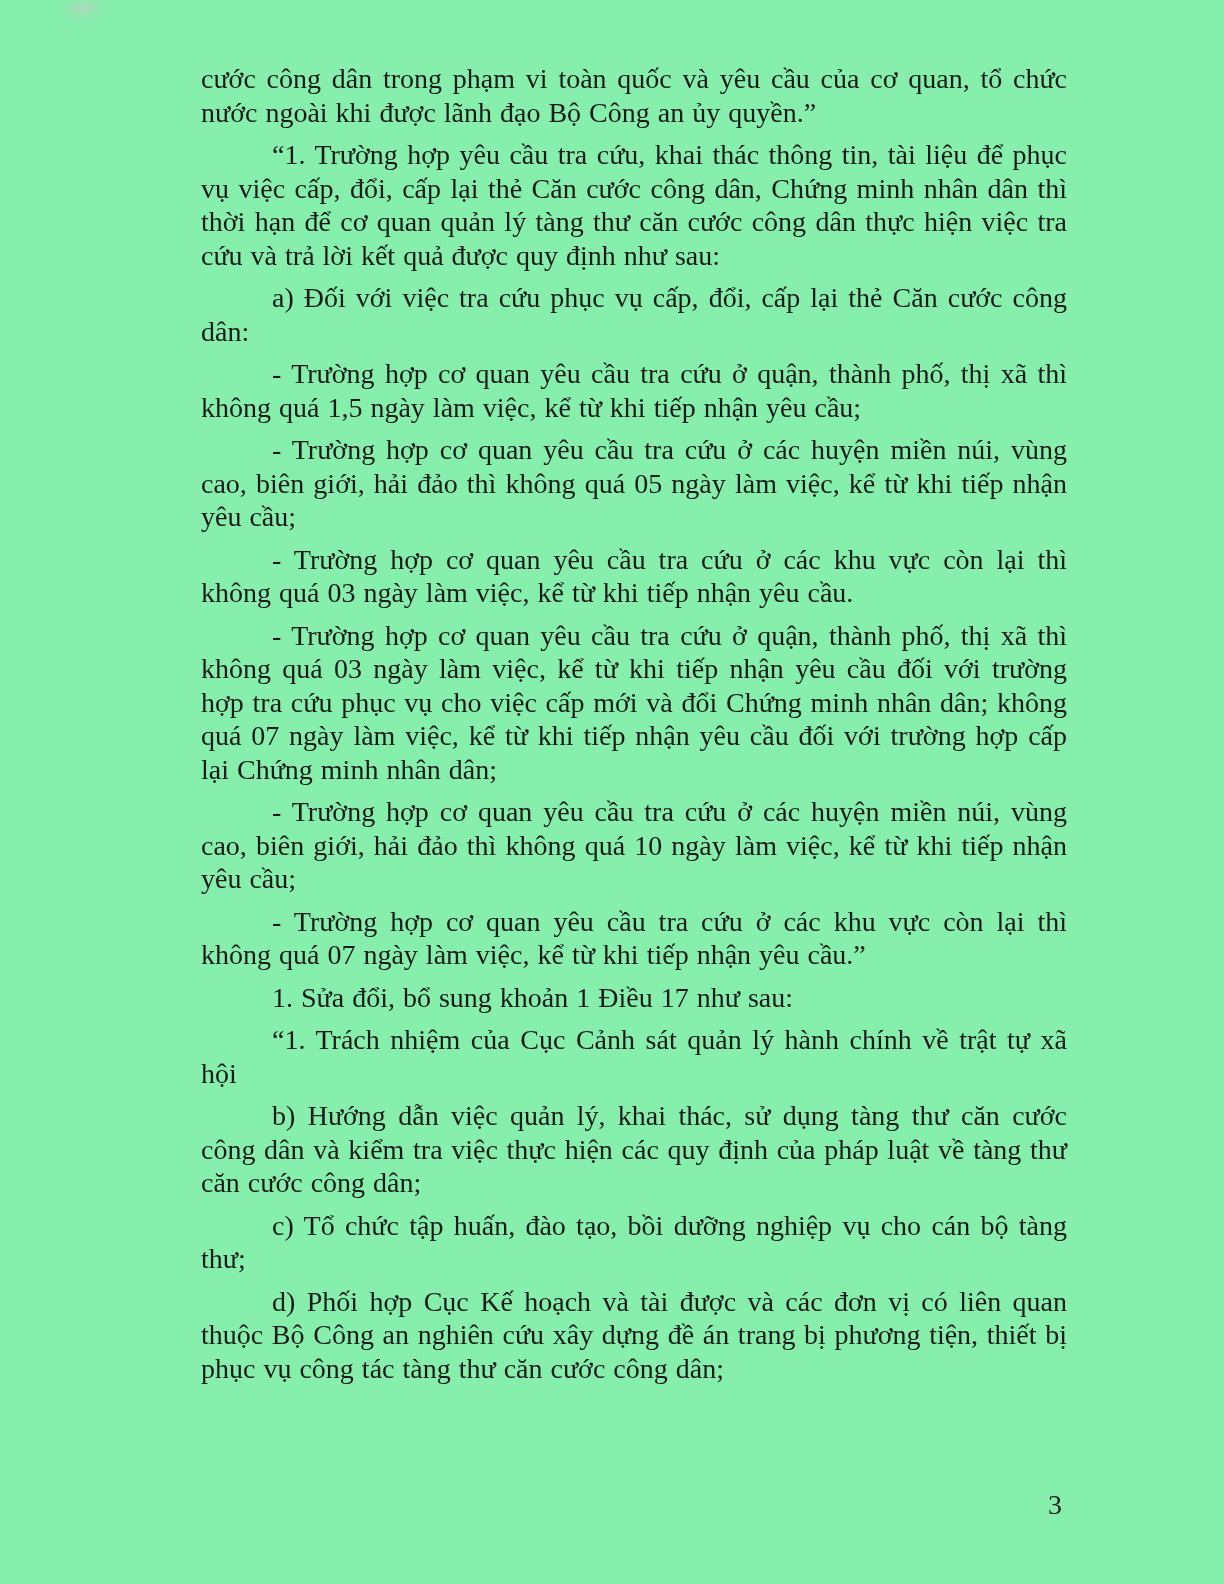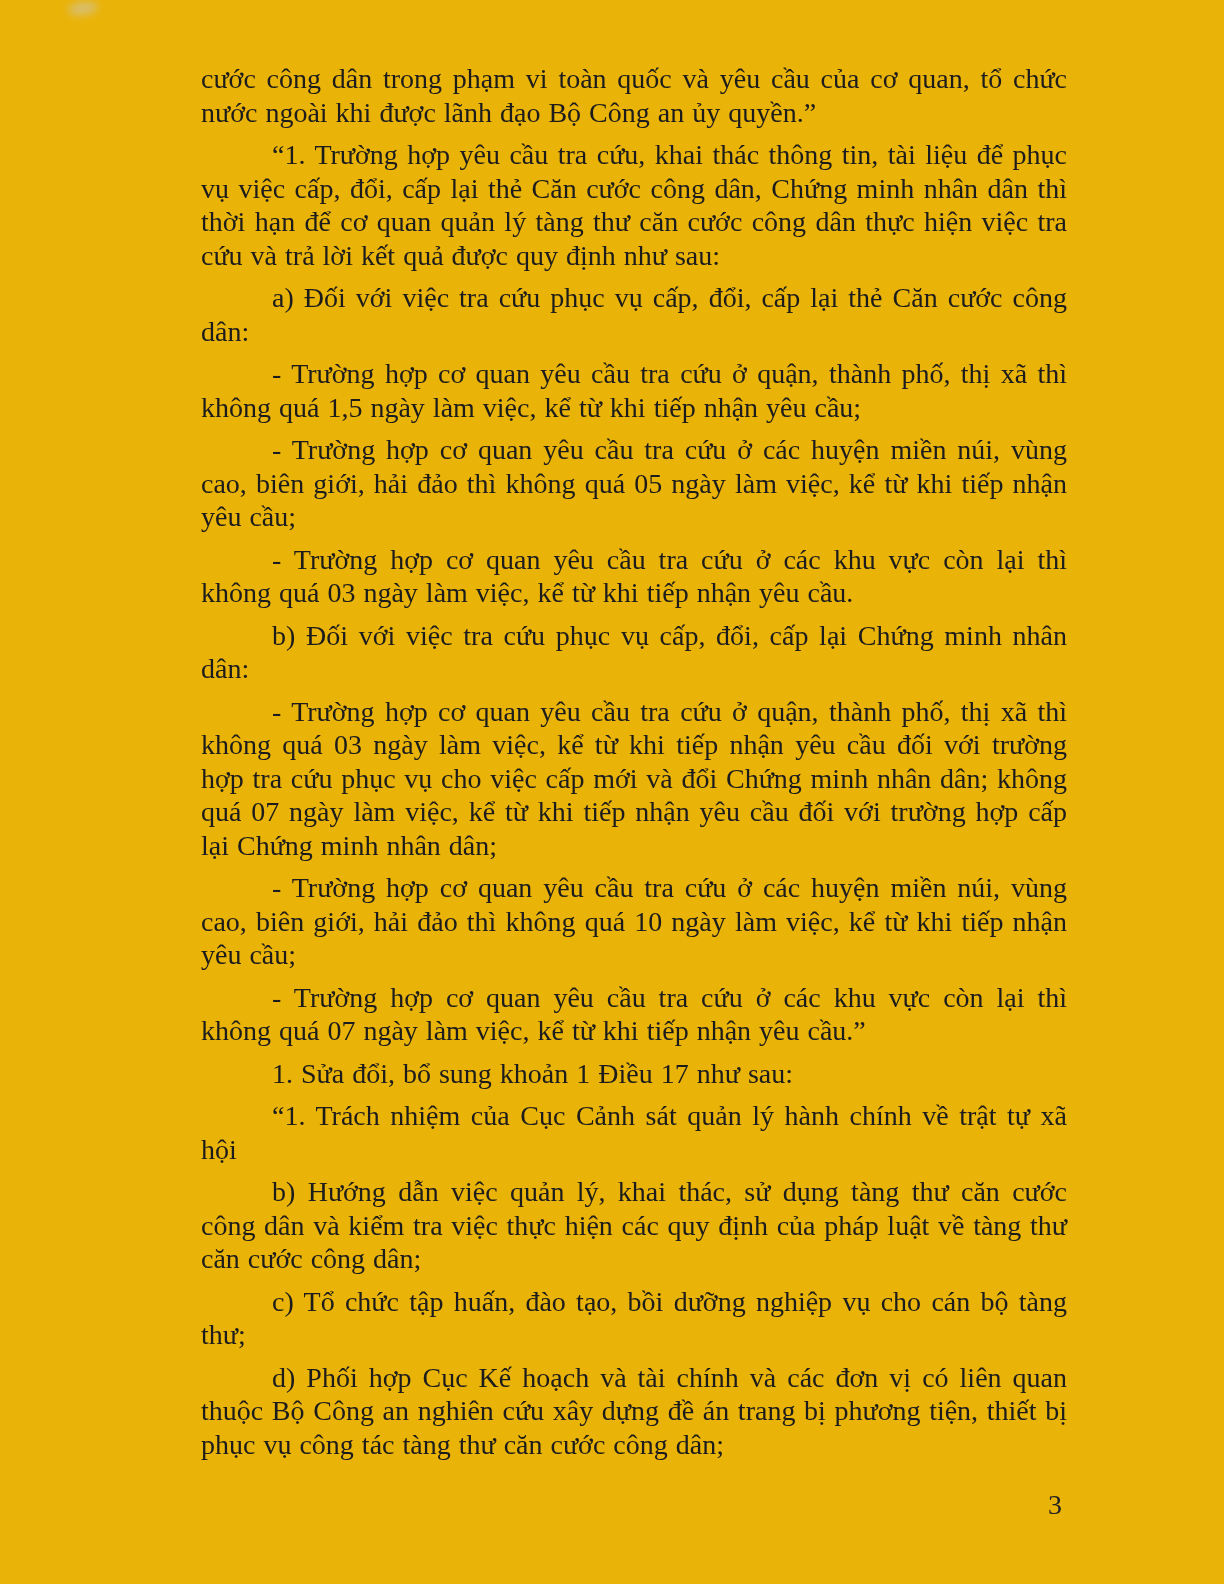--- a/index.html
+++ b/index.html
@@ -11,21 +11,21 @@
     width: 1224px;
     height: 1584px;
     position: relative;
     font-family: "Liberation Serif", "DejaVu Serif", serif;
     color: #1c1c1c;
     overflow: hidden;
   }
   .page {
     position: absolute;
     inset: 0;
-    background: #eab308;
+    background: #86efac;
     padding-left: 20px;
   }
   
   .scan-smudge {
     position: absolute;
     left: 68px;
     top: 2px;
     width: 30px;
     height: 13px;
     background: #c9c9c9;
@@ -68,27 +68,26 @@
 
   <div class="scan-smudge"></div>
 
   <main class="text-block">
     <p class="para cont">cước công dân trong phạm vi toàn quốc và yêu cầu của cơ quan, tổ chức nước ngoài khi được lãnh đạo Bộ Công an ủy quyền.”</p>
     <p class="para ind">“1. Trường hợp yêu cầu tra cứu, khai thác thông tin, tài liệu để phục vụ việc cấp, đổi, cấp lại thẻ Căn cước công dân, Chứng minh nhân dân thì thời hạn để cơ quan quản lý tàng thư căn cước công dân thực hiện việc tra cứu và trả lời kết quả được quy định như sau:</p>
     <p class="para ind">a) Đối với việc tra cứu phục vụ cấp, đổi, cấp lại thẻ Căn cước công dân:</p>
     <p class="para ind">- Trường hợp cơ quan yêu cầu tra cứu ở quận, thành phố, thị xã thì không quá 1,5 ngày làm việc, kể từ khi tiếp nhận yêu cầu;</p>
     <p class="para ind">- Trường hợp cơ quan yêu cầu tra cứu ở các huyện miền núi, vùng cao, biên giới, hải đảo thì không quá 05 ngày làm việc, kể từ khi tiếp nhận yêu cầu;</p>
     <p class="para ind">- Trường hợp cơ quan yêu cầu tra cứu ở các khu vực còn lại thì không quá 03 ngày làm việc, kể từ khi tiếp nhận yêu cầu.</p>
-    <p class="para ind">b) Đối với việc tra cứu phục vụ cấp, đổi, cấp lại Chứng minh nhân dân:</p>
     <p class="para ind">- Trường hợp cơ quan yêu cầu tra cứu ở quận, thành phố, thị xã thì không quá 03 ngày làm việc, kể từ khi tiếp nhận yêu cầu đối với trường hợp tra cứu phục vụ cho việc cấp mới và đổi Chứng minh nhân dân; không quá 07 ngày làm việc, kể từ khi tiếp nhận yêu cầu đối với trường hợp cấp lại Chứng minh nhân dân;</p>
     <p class="para ind">- Trường hợp cơ quan yêu cầu tra cứu ở các huyện miền núi, vùng cao, biên giới, hải đảo thì không quá 10 ngày làm việc, kể từ khi tiếp nhận yêu cầu;</p>
     <p class="para ind">- Trường hợp cơ quan yêu cầu tra cứu ở các khu vực còn lại thì không quá 07 ngày làm việc, kể từ khi tiếp nhận yêu cầu.”</p>
     <p class="para ind">1. Sửa đổi, bổ sung khoản 1 Điều 17 như sau:</p>
     <p class="para ind">“1. Trách nhiệm của Cục Cảnh sát quản lý hành chính về trật tự xã hội</p>
     <p class="para ind">b) Hướng dẫn việc quản lý, khai thác, sử dụng tàng thư căn cước công dân và kiểm tra việc thực hiện các quy định của pháp luật về tàng thư căn cước công dân;</p>
     <p class="para ind">c) Tổ chức tập huấn, đào tạo, bồi dưỡng nghiệp vụ cho cán bộ tàng thư;</p>
-    <p class="para ind">d) Phối hợp Cục Kế hoạch và tài chính và các đơn vị có liên quan thuộc Bộ Công an nghiên cứu xây dựng đề án trang bị phương tiện, thiết bị phục vụ công tác tàng thư căn cước công dân;</p>
+    <p class="para ind">d) Phối hợp Cục Kế hoạch và tài được và các đơn vị có liên quan thuộc Bộ Công an nghiên cứu xây dựng đề án trang bị phương tiện, thiết bị phục vụ công tác tàng thư căn cước công dân;</p>
 
   </main>
 
   <div class="page-number">3</div>
 
 </div>
 
 </body></html>

